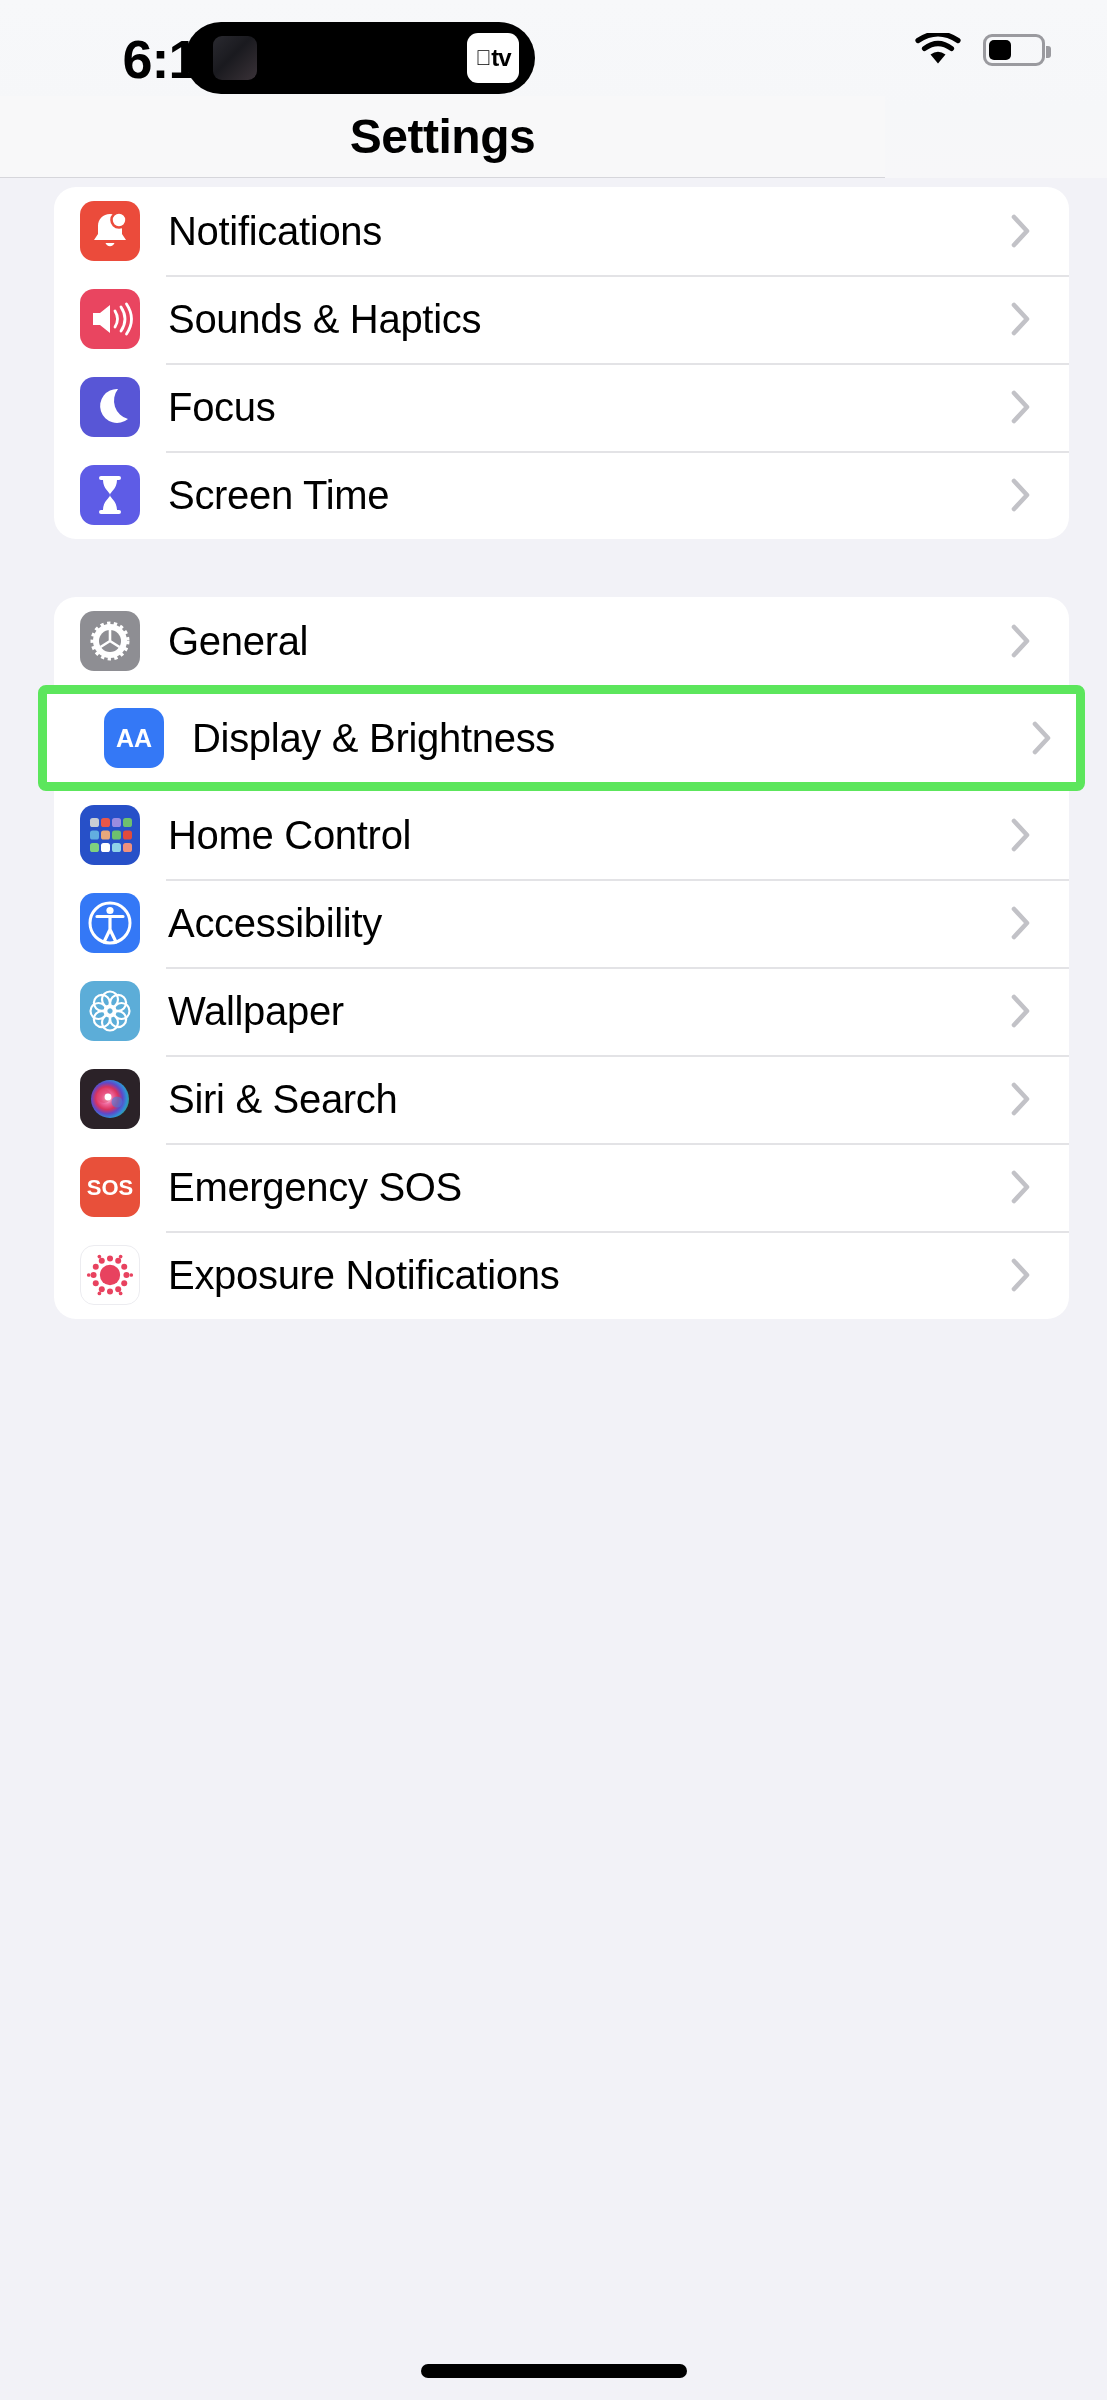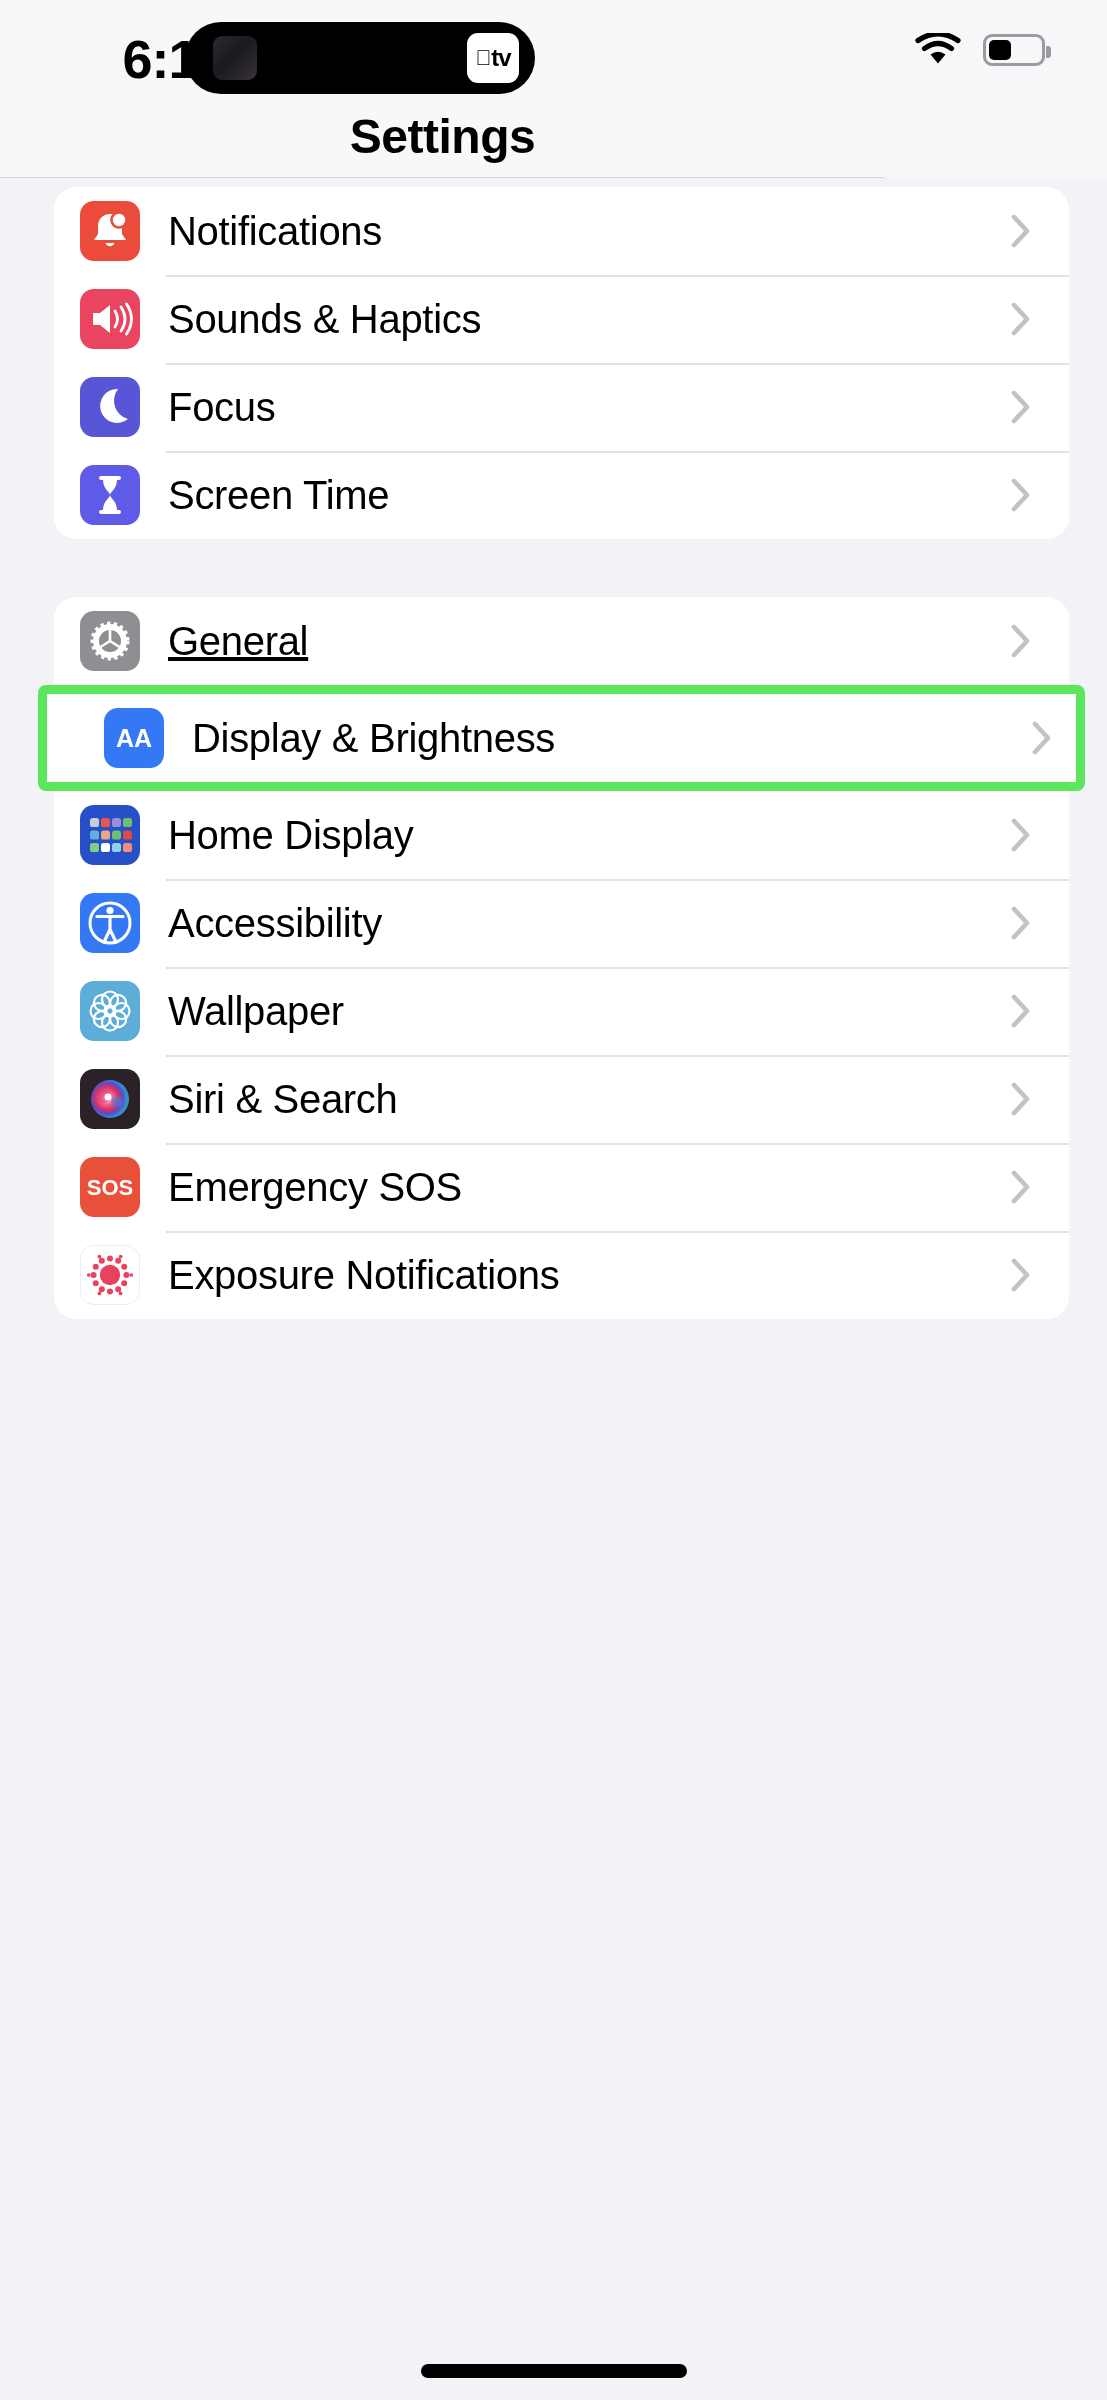--- a/index.html
+++ b/index.html
@@ -61,21 +61,21 @@
   }
   .nav-title { font-size: 48px; font-weight: 700; color: #000; letter-spacing: -0.5px; }
 
   
   .content { position: absolute; top: 179px; left: 8px; width: 1107px; height: 2221px; background: #f2f2f7; }
   .group {
     position: relative;
     margin: 0 46px; background: #fff; border-radius: 22px; overflow: hidden;
   }
   .group.first { margin-top: 8px; }
-  .group.second { margin-top: 58px; text-decoration: underline; }
+  .group.second { margin-top: 58px; }
   .row {
     position: relative; display: flex; align-items: center;
     height: 88px; padding-left: 26px;
   }
   .row + .row .sep {
     position: absolute; left: 112px; right: 0; top: 0; height: 1.5px; background: #e3e3e6;
   }
   .ic {
     width: 60px; height: 60px; border-radius: 14px; flex: none;
     position: relative; overflow: hidden;
@@ -255,21 +255,21 @@
               <rect x="10" y="25.5" width="9" height="9" rx="2.6" fill="#62aee0"></rect>
               <rect x="21" y="25.5" width="9" height="9" rx="2.6" fill="#e8a87c"></rect>
               <rect x="32" y="25.5" width="9" height="9" rx="2.6" fill="#6ec06e"></rect>
               <rect x="43" y="25.5" width="9" height="9" rx="2.6" fill="#e04b3c"></rect>
               <rect x="10" y="38" width="9" height="9" rx="2.6" fill="#7ed07e"></rect>
               <rect x="21" y="38" width="9" height="9" rx="2.6" fill="#ffffff"></rect>
               <rect x="32" y="38" width="9" height="9" rx="2.6" fill="#8fd3e8"></rect>
               <rect x="43" y="38" width="9" height="9" rx="2.6" fill="#f0907c"></rect>
             </svg>
           </span>
-            <span class="label">Home Display</span>
+            <span class="label">Home Control</span>
             <span class="chev">
             <svg viewBox="0 0 20 34">
               <path d="M3 3 16 17 3 31" fill="none" stroke="#c2c2c7" stroke-width="4.6" stroke-linecap="round" stroke-linejoin="round"></path>
             </svg>
           </span>
           </div>
         <div class="row">
             <span class="sep"></span>
             <span class="ic" style="background:#3478f6;">
             <svg class="glyph" viewBox="0 0 60 60">

